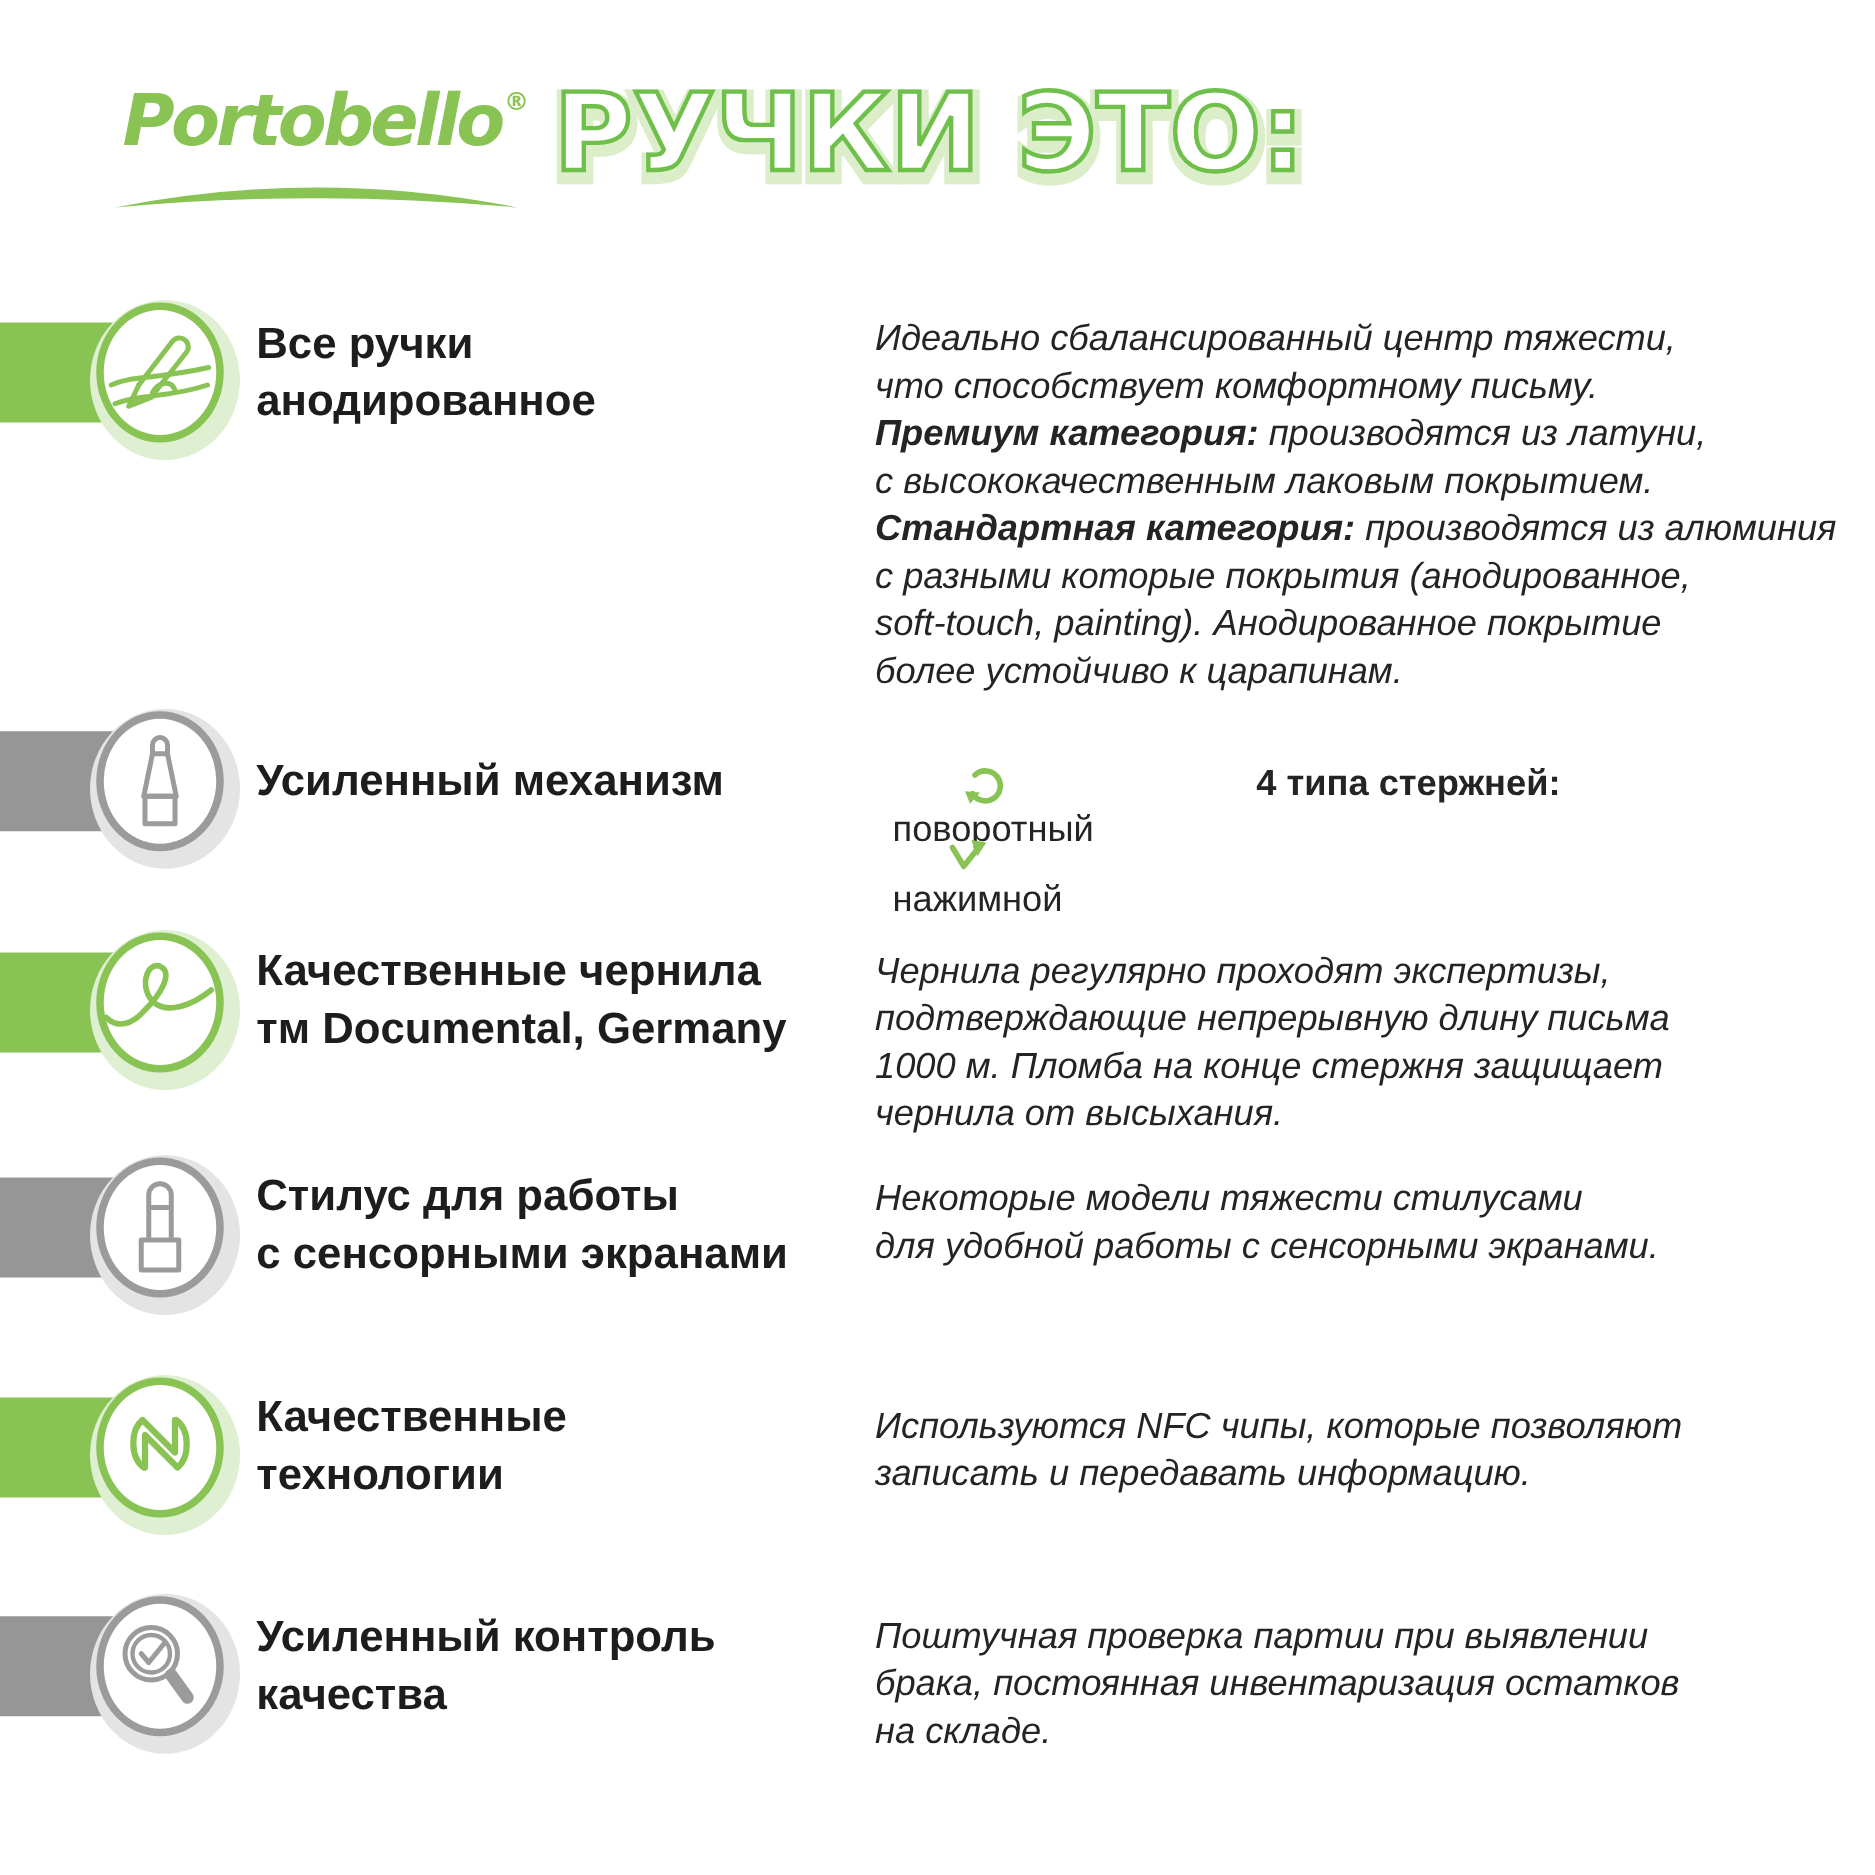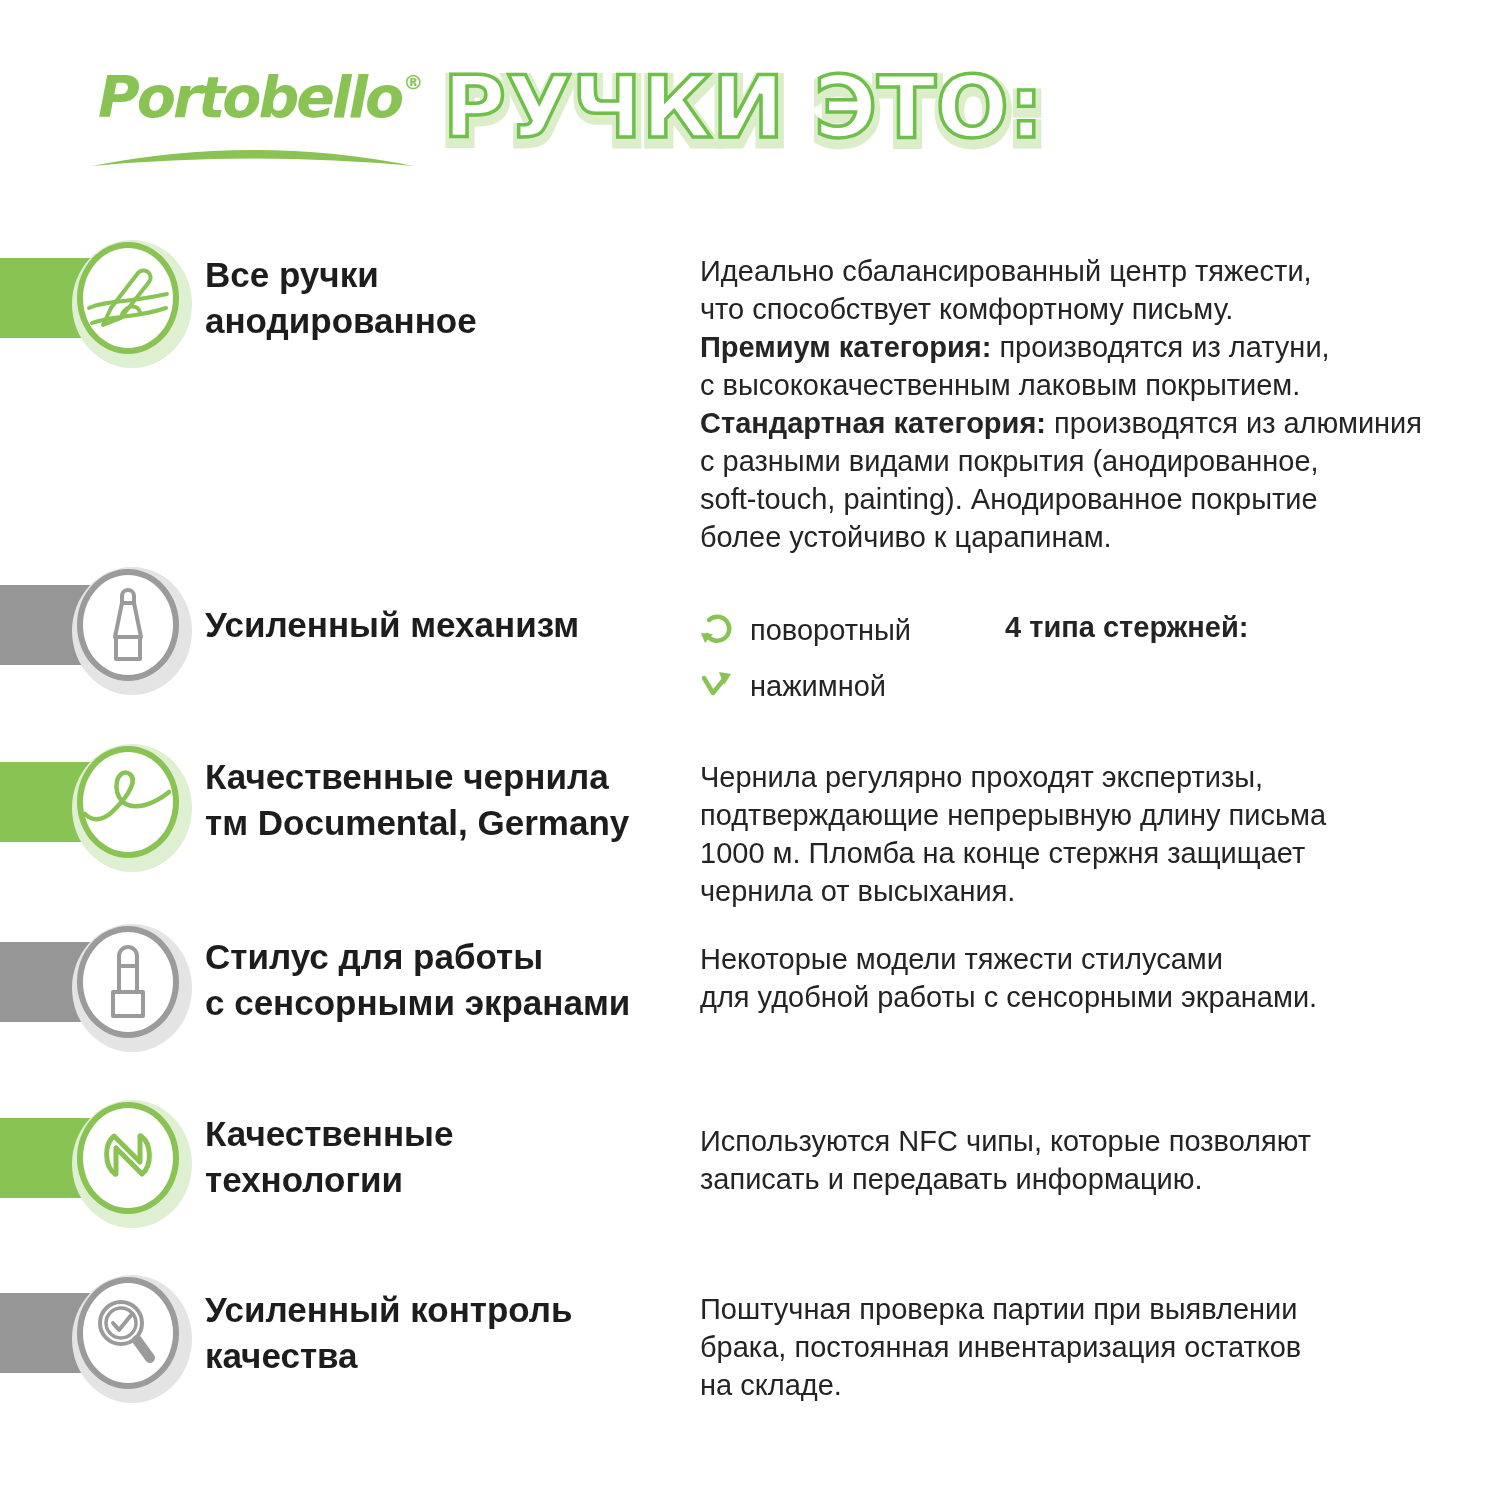--- a/index.html
+++ b/index.html
@@ -45,25 +45,25 @@
   .badge.gray  { border:6px solid #9B9B9B; }
   .badge svg { position:absolute; left:-6px; top:-6px; }
 
   .heading {
     position:absolute; left:205px; width:520px;
     font-size:35px; font-weight:700; line-height:46px;
     color:#1d1d1d; white-space:pre-line;
   }
   .para {
     position:absolute; left:700px; width:800px;
-    font-size:29px; line-height:38px; color:#242424; white-space:pre-line;
+    font-size:29px; line-height:38px; color:#242424; white-space:pre-line;font-style:italic;
   }
 
   
-  .mech-item { position:absolute; left:698px; display:flex; align-items:center; }
+  .mech-item { position:absolute; left:698px; display:flex; align-items:center;flex-direction:column; }
   .mech-item .lbl { font-size:29px; color:#242424; margin-left:16px; }
   .refills { position:absolute; left:1005px; width:420px; font-size:29px; line-height:47px; color:#242424; }
   .refills .rt { font-weight:700; }
 </style>
 </head>
 <body>
 
 <div class="page">
 
   <div class="logo">
@@ -93,21 +93,21 @@
         </g>
       </svg>
     </div>
     <div class="heading" style="top:252px">Все ручки
 анодированное</div>
     <div class="para" style="top:252px"><span>Идеально сбалансированный центр тяжести,
 что способствует комфортному письму.
 </span><span style="font-weight: 700;">Премиум категория:</span><span> производятся из латуни,
 с высококачественным лаковым покрытием.
 </span><span style="font-weight: 700;">Стандартная категория:</span><span> производятся из алюминия
-с разными видами покрытия (анодированное,
+с разными которые покрытия (анодированное,
 soft-touch, painting). Анодированное покрытие
 более устойчиво к царапинам.</span></div>
   </div>
 
   <div>
     <div class="band gray" style="top:585px"></div>
     <div class="halo gray" style="left:72px; top:567px"></div>
     <div class="badge gray" style="left:77px; top:569px">
       <svg width="102" height="112" viewBox="0 0 102 112">
         <g fill="none" stroke="#9B9B9B" stroke-width="4" stroke-linejoin="round">

